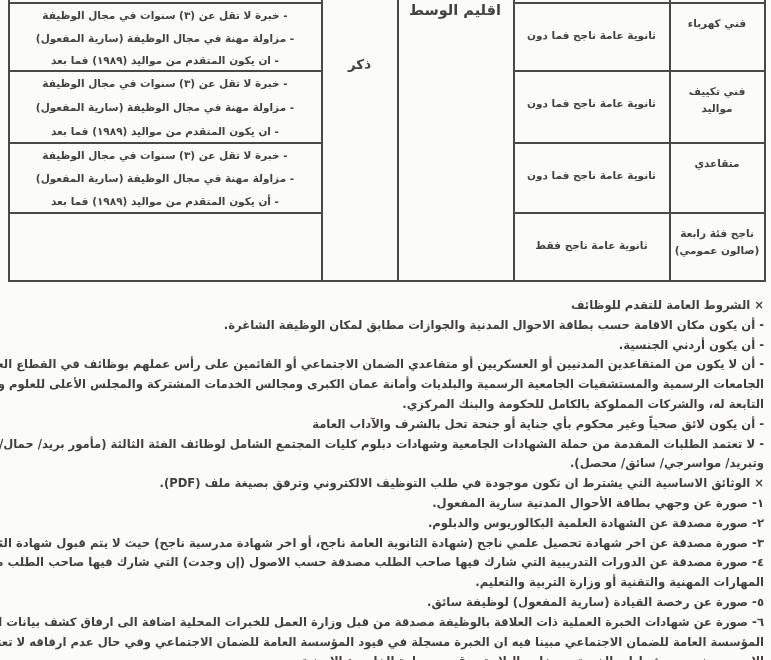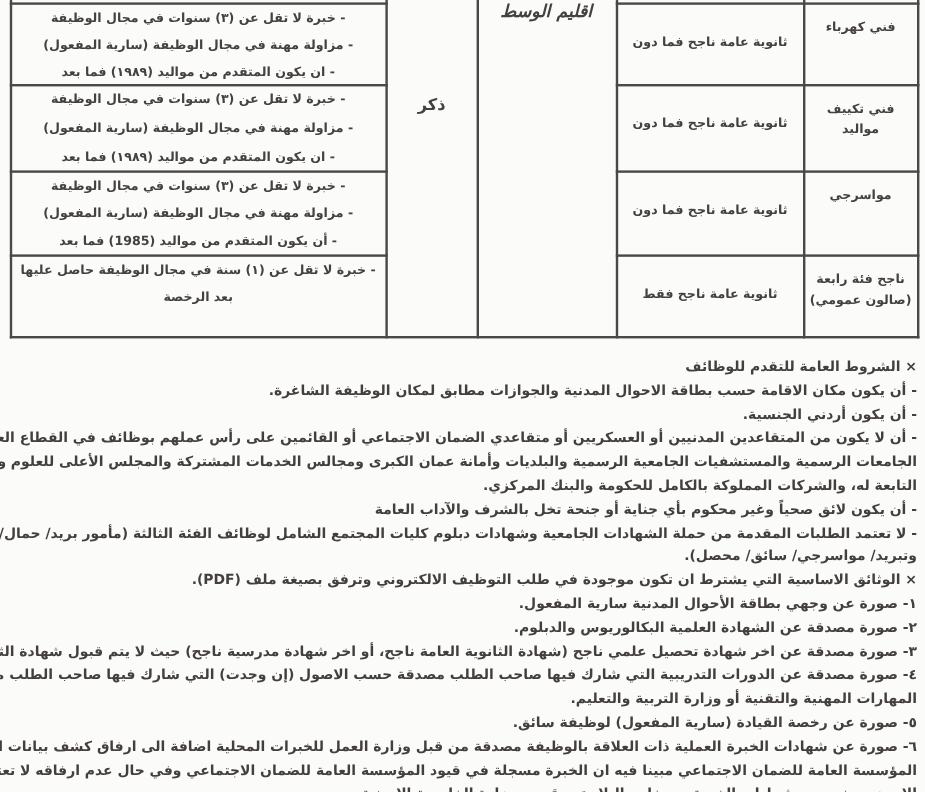--- a/index.html
+++ b/index.html
@@ -16,22 +16,22 @@
   .hl{position:absolute;height:2px;background:#4a4848;}
   
   .cell{position:absolute;text-align:center;direction:rtl;}
   .req{left:12px;width:306px;font-size:10.5px;line-height:22.5px;display:flex;flex-direction:column;justify-content:space-between;}
   .edu{left:517px;width:149px;font-size:10.5px;padding-top:25px;box-sizing:border-box;}
   .job{left:673px;width:88px;font-size:10.5px;line-height:17px;padding-top:11px;box-sizing:border-box;}
   .r0{top:4px;height:66px;}
   .r1{top:72px;height:70px;}
   .r2{top:144px;height:68px;}
   .r3{top:214px;height:66px;}
-  .gender{left:324px;width:71px;top:0;height:280px;font-size:13.5px;padding-top:80px;box-sizing:border-box;}
-  .region{left:400px;width:110px;top:0;height:280px;font-size:14.5px;padding-top:2px;box-sizing:border-box;letter-spacing:0.5px;font-style:italic;}
+  .gender{left:324px;width:71px;top:0;height:280px;font-size:13.5px;padding-top:56px;box-sizing:border-box;}
+  .region{left:400px;width:110px;top:0;height:280px;font-size:14.5px;padding-top:2px;box-sizing:border-box;letter-spacing:0.5px;}
   
   .conds{
     position:absolute;top:296px;right:7px;width:1150px;
     direction:rtl;text-align:right;
   }
   .cline{
     white-space:nowrap;line-height:19.8px;height:19.8px;
     font-size:11.6px;color:#443f3f;
   }
 </style>
@@ -84,40 +84,39 @@
     <div class="cell edu r1">
       <span>ثانوية عامة ناجح فما دون</span>
     </div>
     <div class="cell req r1">
       <div>- خبرة لا تقل عن (٣) سنوات في مجال الوظيفة</div>
       <div>- مزاولة مهنة في مجال الوظيفة (سارية المفعول)</div>
       <div>- ان يكون المتقدم من مواليد (١٩٨٩) فما بعد</div>
     </div>
 
     <div class="cell job r2">
-      <div>مواسرجي</div>
+      <div>متقاعدي</div>
     </div>
     <div class="cell edu r2">
       <span>ثانوية عامة ناجح فما دون</span>
     </div>
     <div class="cell req r2">
       <div>- خبرة لا تقل عن (٣) سنوات في مجال الوظيفة</div>
       <div>- مزاولة مهنة في مجال الوظيفة (سارية المفعول)</div>
-      <div>- أن يكون المتقدم من مواليد (1985) فما بعد</div>
+      <div>- أن يكون المتقدم من مواليد (١٩٨٩) فما بعد</div>
     </div>
 
     <div class="cell job r3">
       <div>ناجح فئة رابعة</div>
       <div>(صالون عمومي)</div>
     </div>
     <div class="cell edu r3">
       <span>ثانوية عامة ناجح فقط</span>
     </div>
     <div class="cell req r3">
-      <div>- خبرة لا تقل عن (١) سنة في مجال الوظيفة حاصل عليها بعد الرخصة</div>
     </div>
   </div>
 
   <div class="conds">
     <div class="cline">× الشروط العامة للتقدم للوظائف</div>
     <div class="cline">- أن يكون مكان الاقامة حسب بطاقة الاحوال المدنية والجوازات مطابق لمكان الوظيفة الشاغرة.</div>
     <div class="cline">- أن يكون أردني الجنسية.</div>
     <div class="cline">- أن لا يكون من المتقاعدين المدنيين أو العسكريين أو متقاعدي الضمان الاجتماعي أو القائمين على رأس عملهم بوظائف في القطاع العام المدني والعسكري بما في ذلك</div>
     <div class="cline">الجامعات الرسمية والمستشفيات الجامعية الرسمية والبلديات وأمانة عمان الكبرى ومجالس الخدمات المشتركة والمجلس الأعلى للعلوم والتكنولوجيا والمراكز العلمية</div>
     <div class="cline">التابعة له، والشركات المملوكة بالكامل للحكومة والبنك المركزي.</div>

